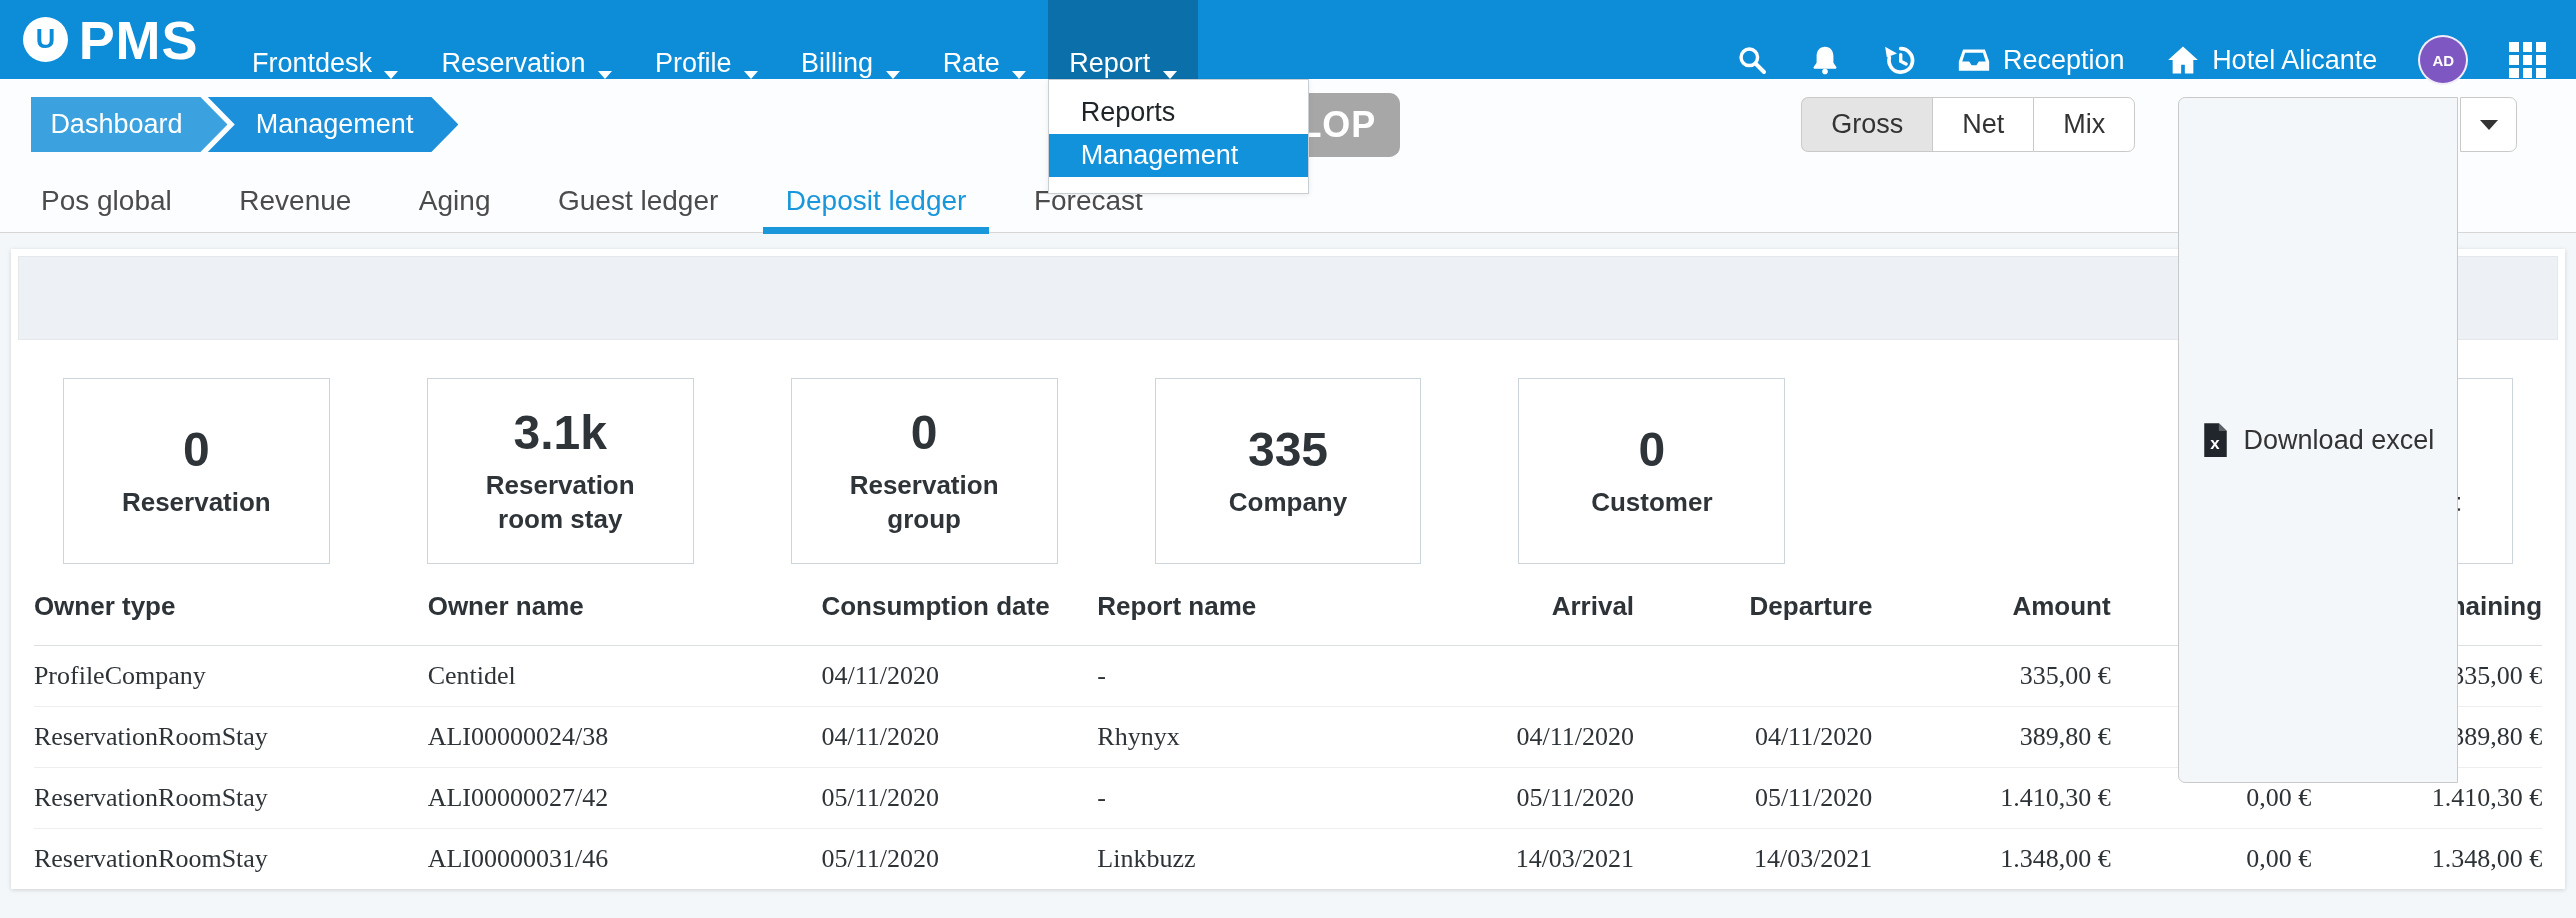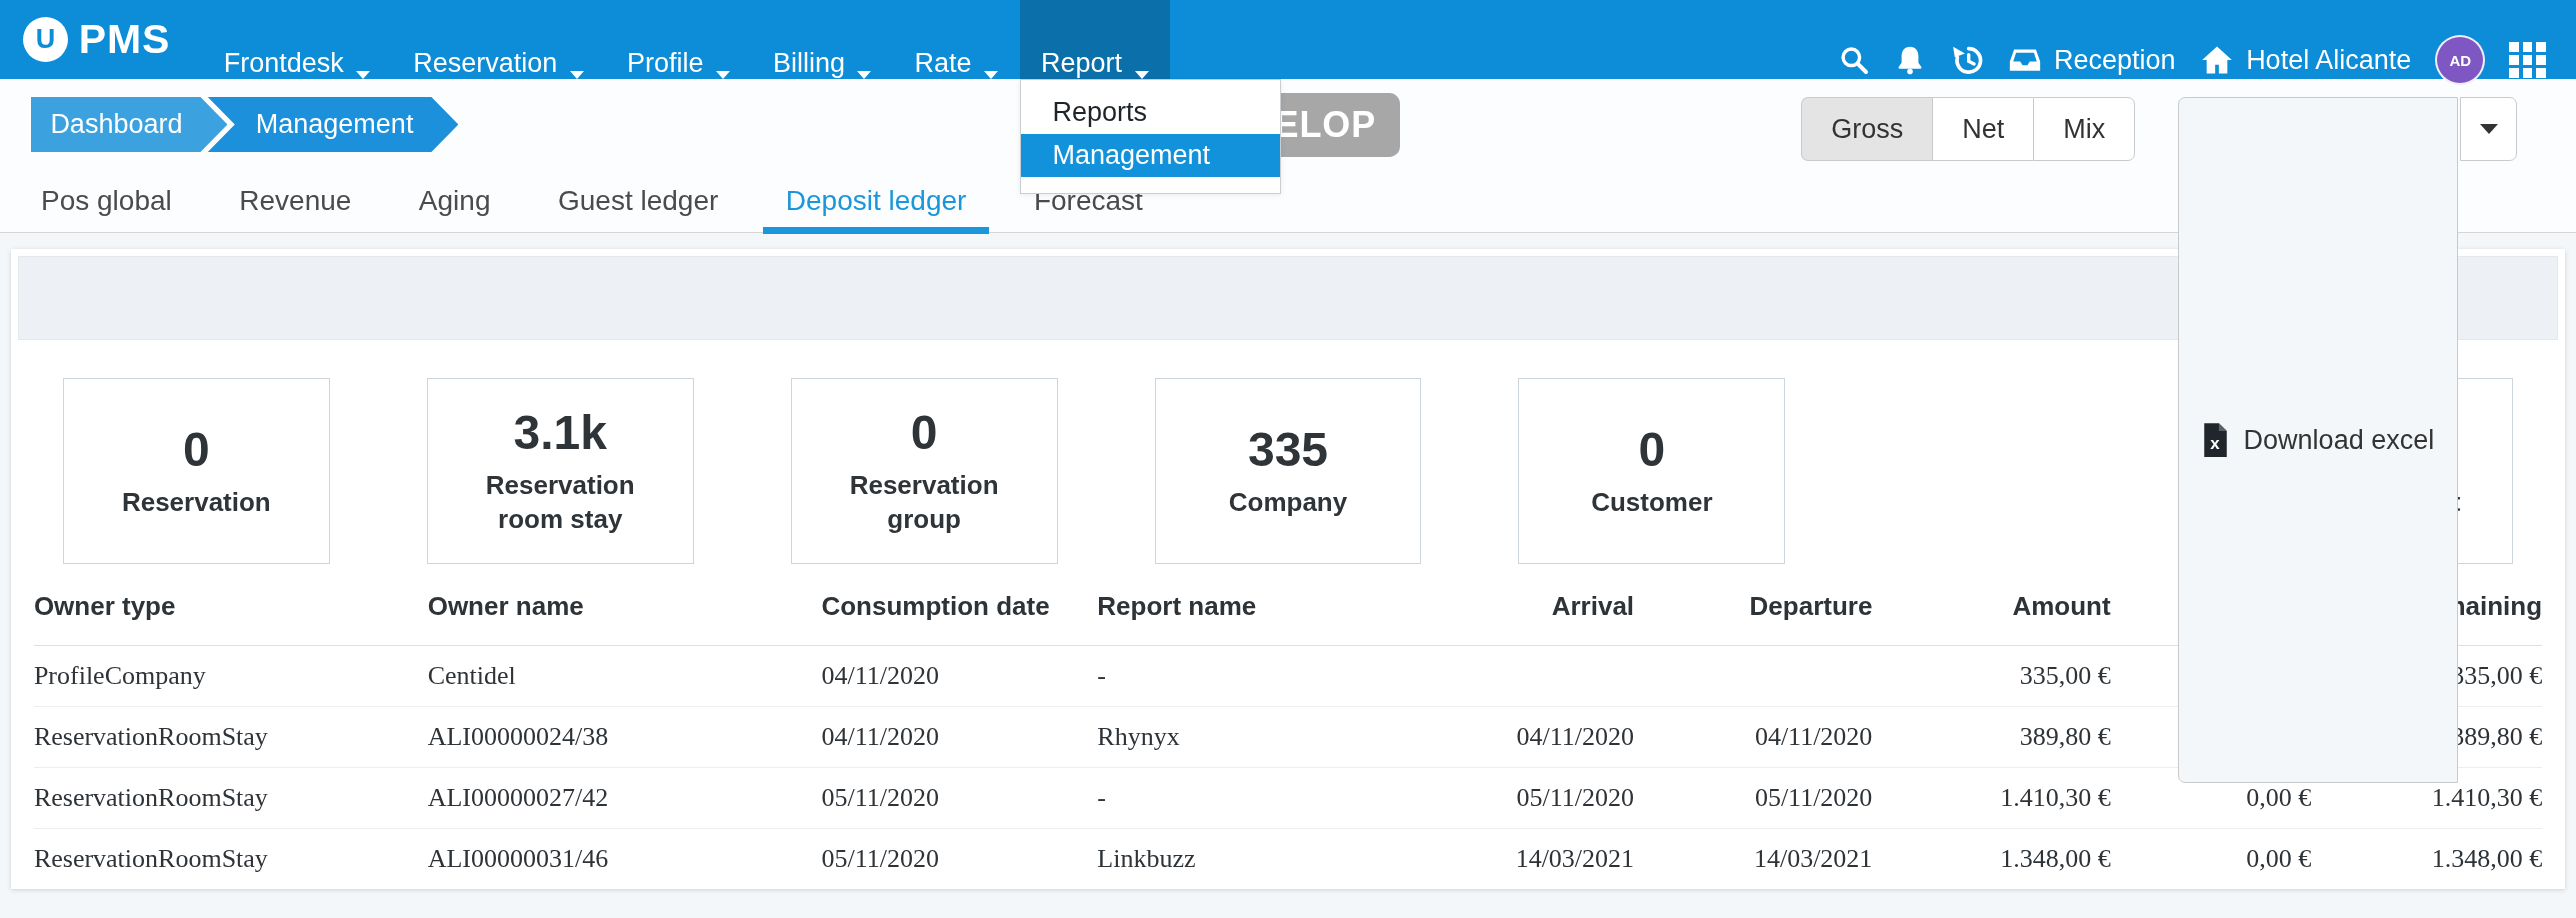--- a/index.html
+++ b/index.html
@@ -14,33 +14,33 @@
   .navbar {
     height: 79px; background: #0d8cd7; display: flex; align-items: stretch;
     padding: 0 23px; position: relative; z-index: 50;
   }
   .brand { display: flex; align-items: center; gap: 10.7px; margin-right: 32px; cursor: pointer; }
   .brand-circle {
     width: 45px; height: 45px; border-radius: 50%; background: #ffffff;
     color: #0d8cd7; font-weight: bold; font-size: 27px;
     display: flex; align-items: center; justify-content: center;
   }
-  .brand-text { color: #fff; font-size: 41px; font-weight: bold; letter-spacing: 0.9px; }
+  .brand-text { color: #fff; font-size: 54px; font-weight: bold; letter-spacing: 0.9px; }
   .nav-items { display: flex; list-style: none; align-items: stretch; }
   .nav-item {
     display: flex; align-items: flex-end; padding: 0 21.5px; color: #fff;
     font-size: 27px; cursor: pointer; position: relative;
   }
   .nav-item.active { background: #0b6fa9; }
   .caret-down {
     width: 0; height: 0; border-left: 7.2px solid transparent;
     border-right: 7.2px solid transparent; border-top: 8px solid #fff;
     margin-left: 12.5px; margin-top: 4.5px; display: inline-block;
   }
-  .nav-right { margin-left: auto; display: flex; align-items: center; gap: 24px; padding-right: 7.2px; margin-top: 41px; }
+  .nav-right { margin-left: auto; display: flex; align-items: center; gap: 41px; padding-right: 7.2px; margin-top: 41px; }
   .nav-icon-btn { display: flex; align-items: center; gap: 12.5px; color: #fff; font-size: 27px; cursor: pointer; }
   .nav-icon-btn svg { display: block; }
   .avatar {
     width: 50px; height: 50px; border-radius: 50%; background: #7e57c2;
     border: 2.7px solid rgba(255,255,255,0.9); color: #fff; font-size: 15px; font-weight: bold;
     display: flex; align-items: center; justify-content: center; cursor: pointer;
   }
   .grid-icon { display: grid; grid-template-columns: repeat(3,9.8px); grid-template-rows: repeat(3,9.8px); gap: 3.6px; cursor: pointer; }
   .grid-icon i { background: #fff; display: block; }
 
@@ -74,21 +74,21 @@
     clip-path: polygon(0 0, calc(100% - 27px) 0, 100% 50%, calc(100% - 27px) 100%, 0 100%, 27px 50%);
   }
   .develop-badge {
     position: absolute; left: 1174px; top: 14.3px; width: 226px; height: 64px;
     background: #a7a7a7; border-radius: 10.7px; color: #fff; font-size: 36px; font-weight: bold;
     display: flex; align-items: center; justify-content: center; letter-spacing: 0.9px;
   }
   .toolbar-right { position: absolute; right: 59px; top: 18px; display: flex; gap: 43px; }
   .btn-group { display: flex; }
   .btn {
-    height: 64px; background: #fff; border: 0.9px solid #c9c9c9; font-size: 27px; color: #333;
+    height: 55px; background: #fff; border: 0.9px solid #c9c9c9; font-size: 27px; color: #333;
     display: flex; align-items: center; justify-content: center; padding: 0 29px; cursor: pointer;
     font-family: inherit;
   }
   .btn-group .btn { border-right-width: 0; }
   .btn-group .btn:first-child { border-radius: 7.2px 0 0 7.2px; }
   .btn-group .btn:last-child { border-radius: 0 7.2px 7.2px 0; border-right-width: 0.9px; }
   .btn.active { background: #e4e4e4; }
   .split-btn { display: flex; }
   .split-btn .btn.main { border-radius: 7.2px 0 0 7.2px; gap: 14.3px; padding: 0 23px; }
   .split-btn .btn.caret-btn { border-radius: 0 7.2px 7.2px 0; border-left: 0.9px solid #c9c9c9; width: 57px; padding: 0; margin-left: 1.8px; }

